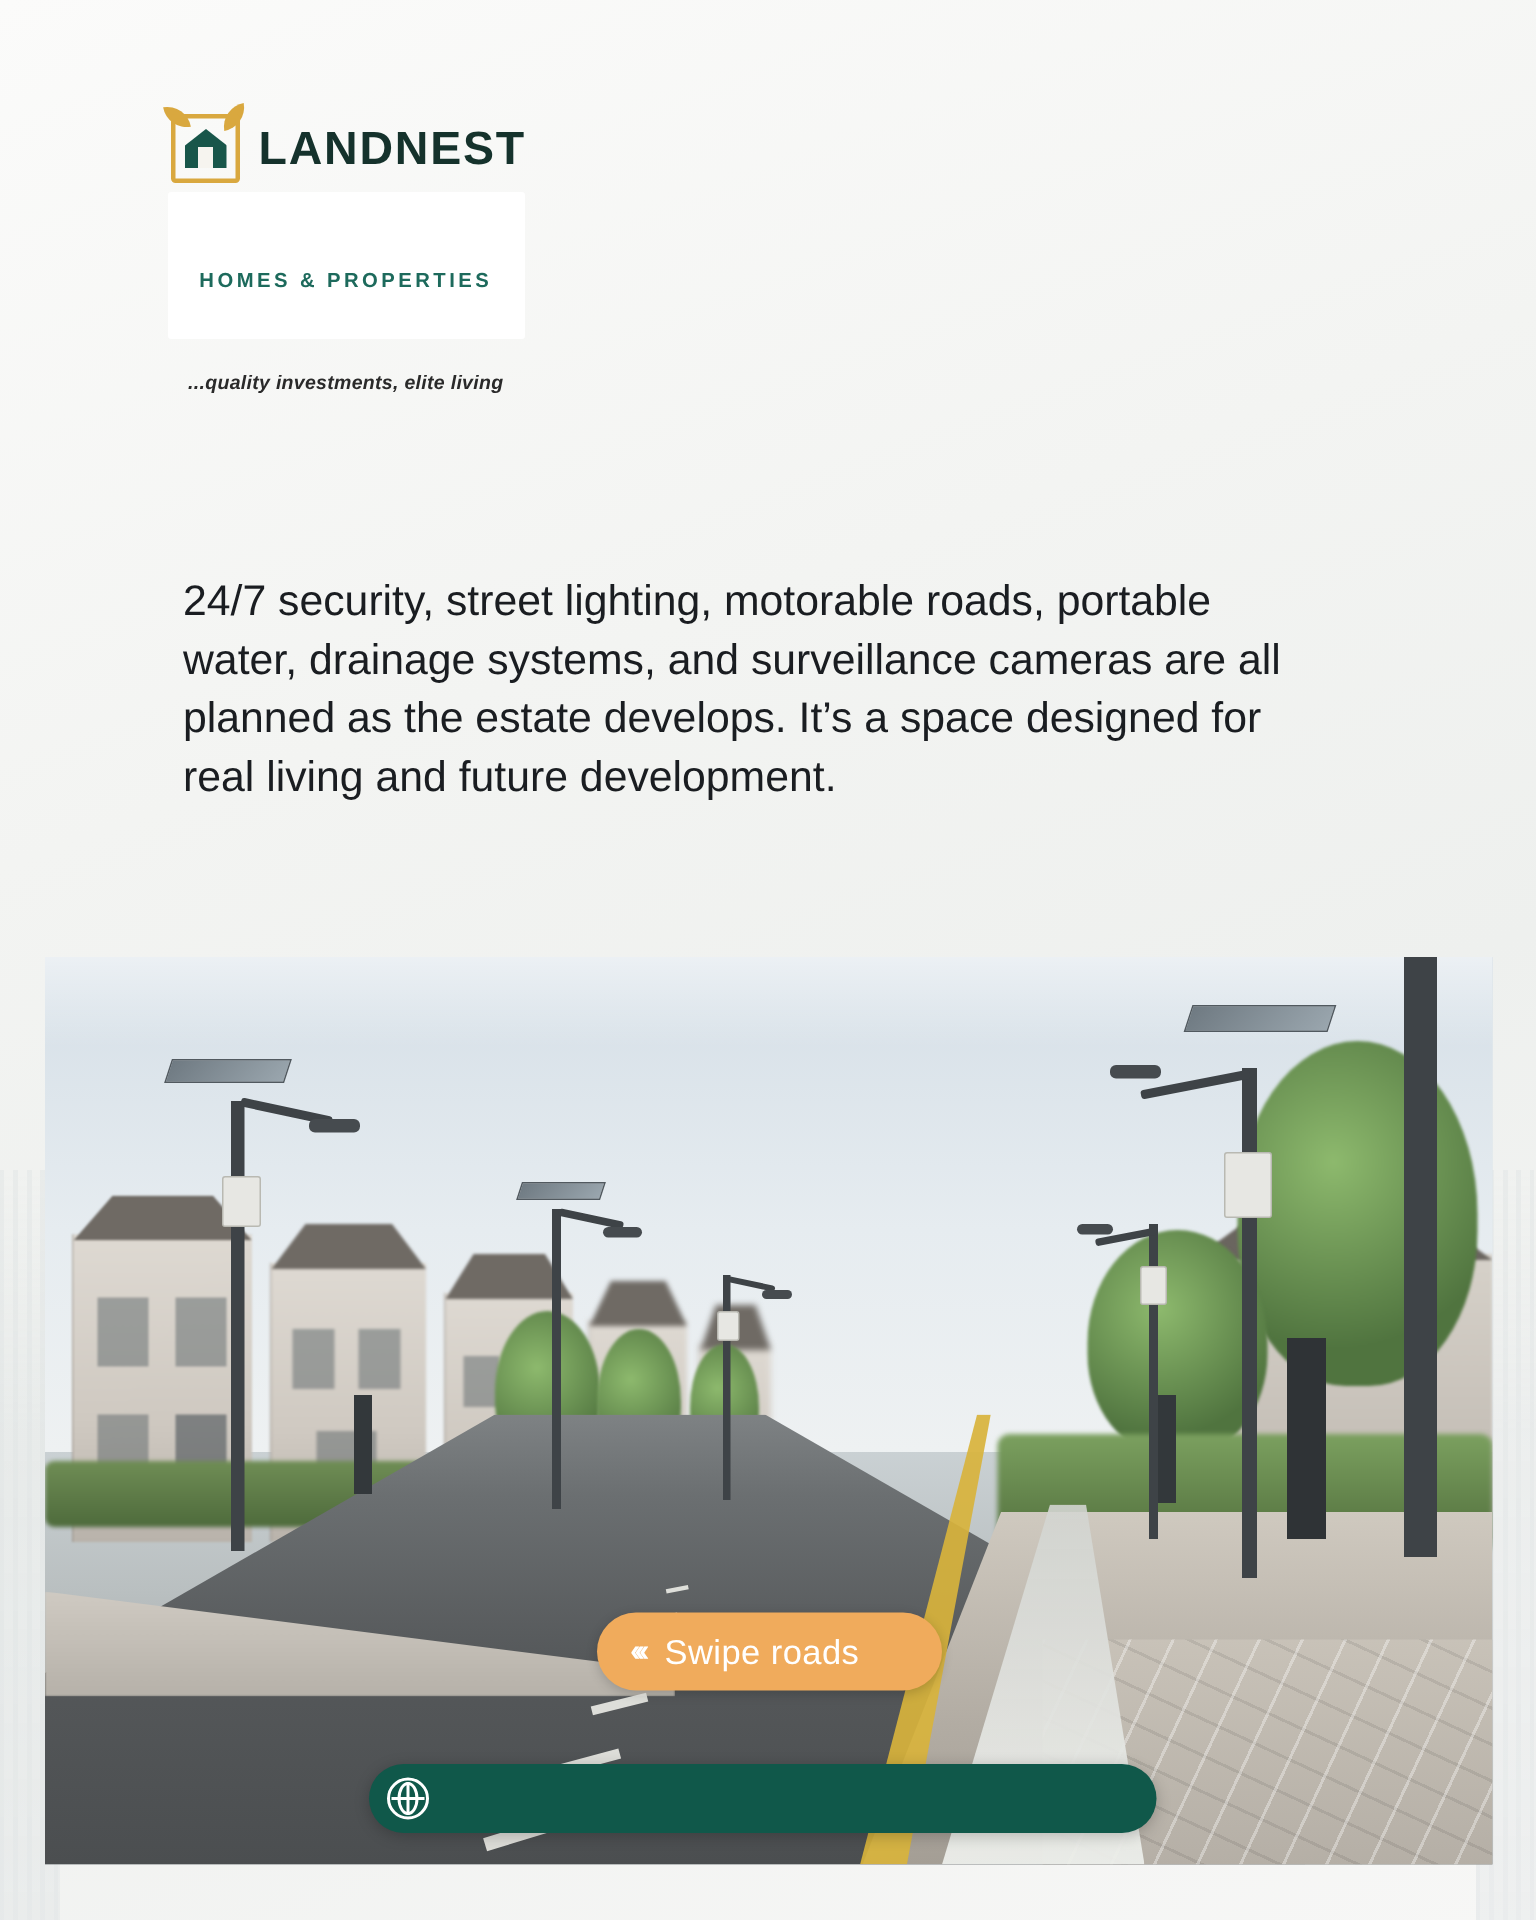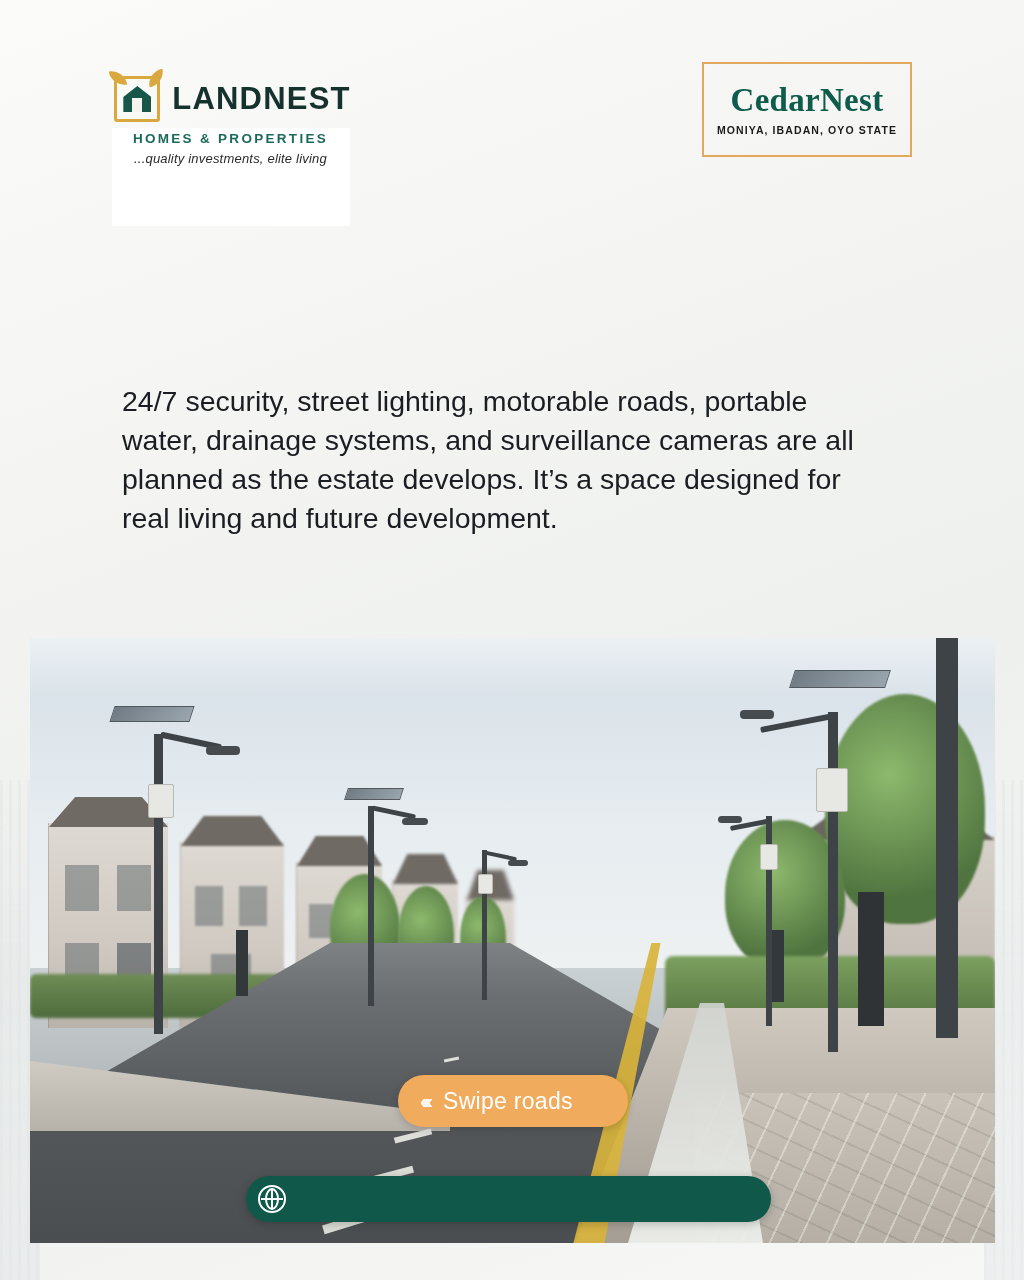--- a/index.html
+++ b/index.html
@@ -47,20 +47,21 @@
     height: 110px;
   }
   .brand-left {
     position: absolute;
     left: 118px;
     top: 8px;
     width: 225px;
     display: flex;
     flex-direction: column;
     align-items: center;
+    gap: 48px;
   }
   .brand-left-row {
     display: flex;
     align-items: center;
     gap: 8px;
   }
   .nest-mark {
     width: 54px;
     height: 56px;
     position: relative;
@@ -109,21 +110,21 @@
   .brand-sub {
     font-size: 13.5px;
     font-weight: 700;
     letter-spacing: 2.3px;
     color: #1d6a5c;
     margin-top: 5px;
     text-align: center;
   }
   .brand-tag {
     font-size: 13px;
-    font-weight: 400;
+    font-weight: 700;
     font-style: italic;
     color: #2a2a2a;
     margin-top: 5px;
     letter-spacing: 0.2px;
   }
 
   .brand-right {
     position: absolute;
     right: 112px;
     top: 0px;
@@ -472,26 +473,20 @@
           <div class="leaf r"></div>
           <div class="frame"></div>
           <div class="house"></div>
         </div>
         <div class="brand-name">LANDNEST</div>
       </div>
       <div class="brand-sub">HOMES &amp; PROPERTIES</div>
       <div class="brand-tag">...quality investments, elite living</div>
     </div>
 
-    <div class="brand-right">
-      <div class="cedar">
-        <span>Cedar</span><span class="nest">Nest</span>
-      </div>
-      <div class="loc">MONIYA, IBADAN, OYO STATE</div>
-    </div>
   </div>
 
   <div class="headline">
   </div>
 
   <div class="body-copy">24/7 security, street lighting, motorable roads, portable water, drainage systems, and surveillance cameras are all planned as the estate develops. It’s a space designed for real living and future development.</div>
 
   <div class="photo">
     <div class="sky"></div>
     <div class="wm-top"></div>

